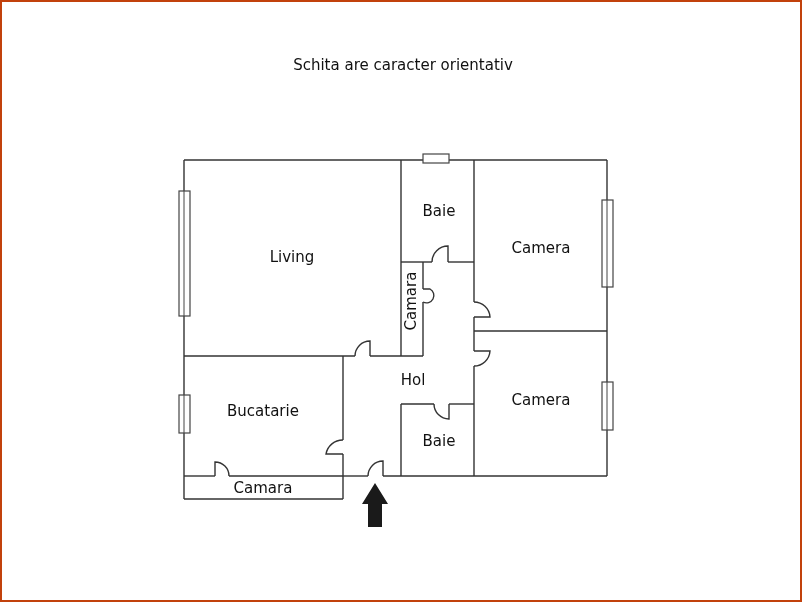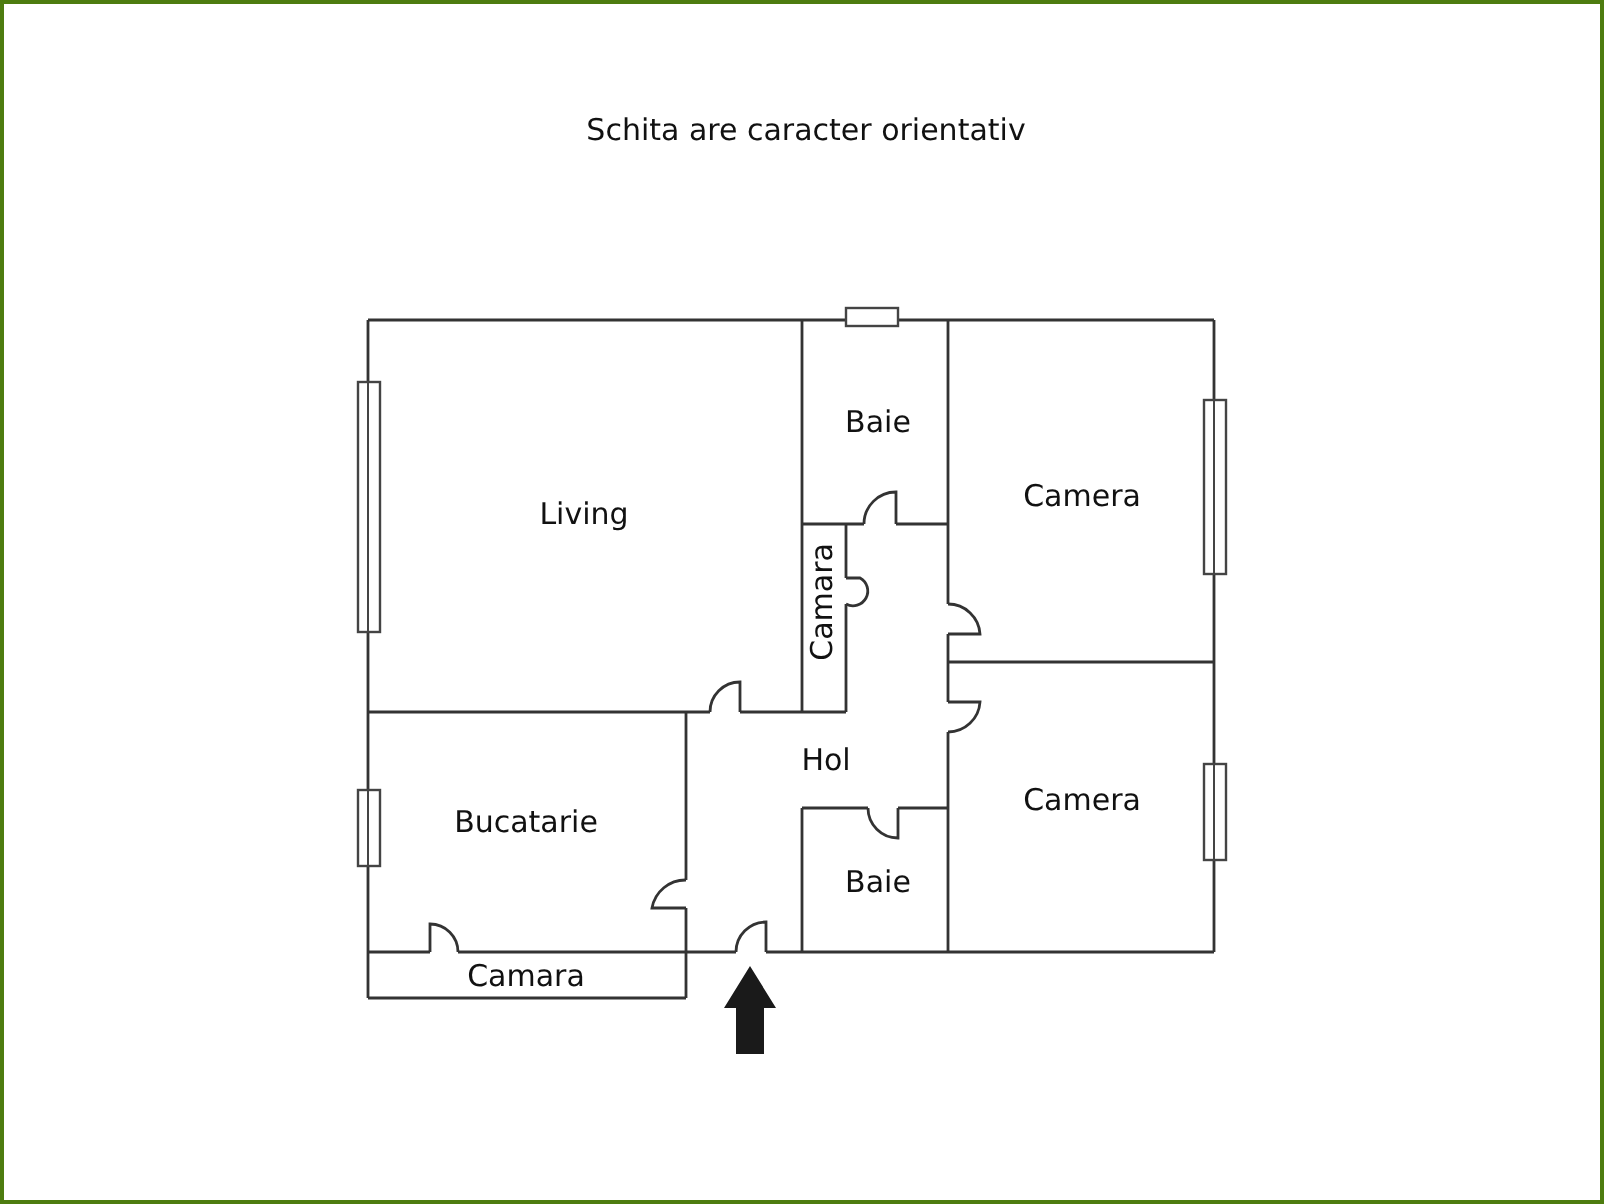--- a/index.html
+++ b/index.html
@@ -1,20 +1,20 @@
 <!DOCTYPE html>
 <html><head>
   <meta charset="utf-8">
   <style>
     html, body { margin: 0; padding: 0; background: #ffffff; }
     .frame {
       position: relative;
       width: 802px; height: 602px;
       box-sizing: border-box;
-      border: 2px solid #4d7c0f;
+      border: 2px solid #c2410c;
       background: #ffffff;
       overflow: hidden;
       padding-left: 44px;
     }
     .title {
       position: absolute;
       left: 0; top: 54px; width: 802px;
       text-align: center;
       font-family: "DejaVu Sans", sans-serif;
       font-size: 15px;

